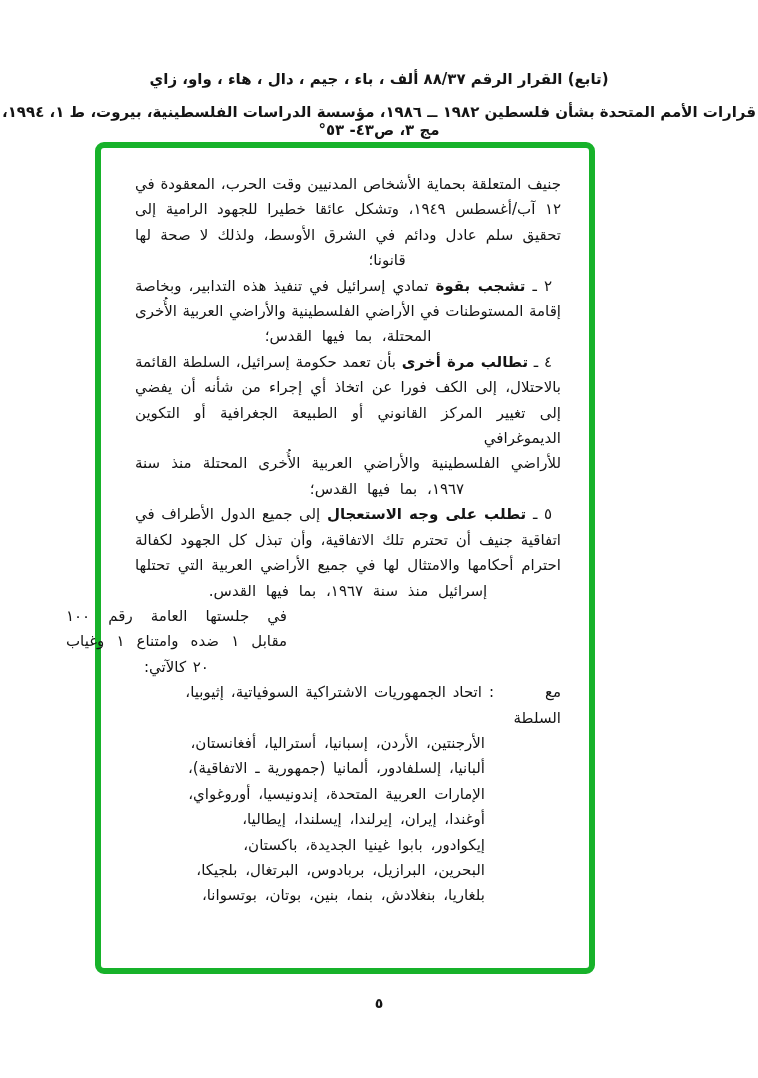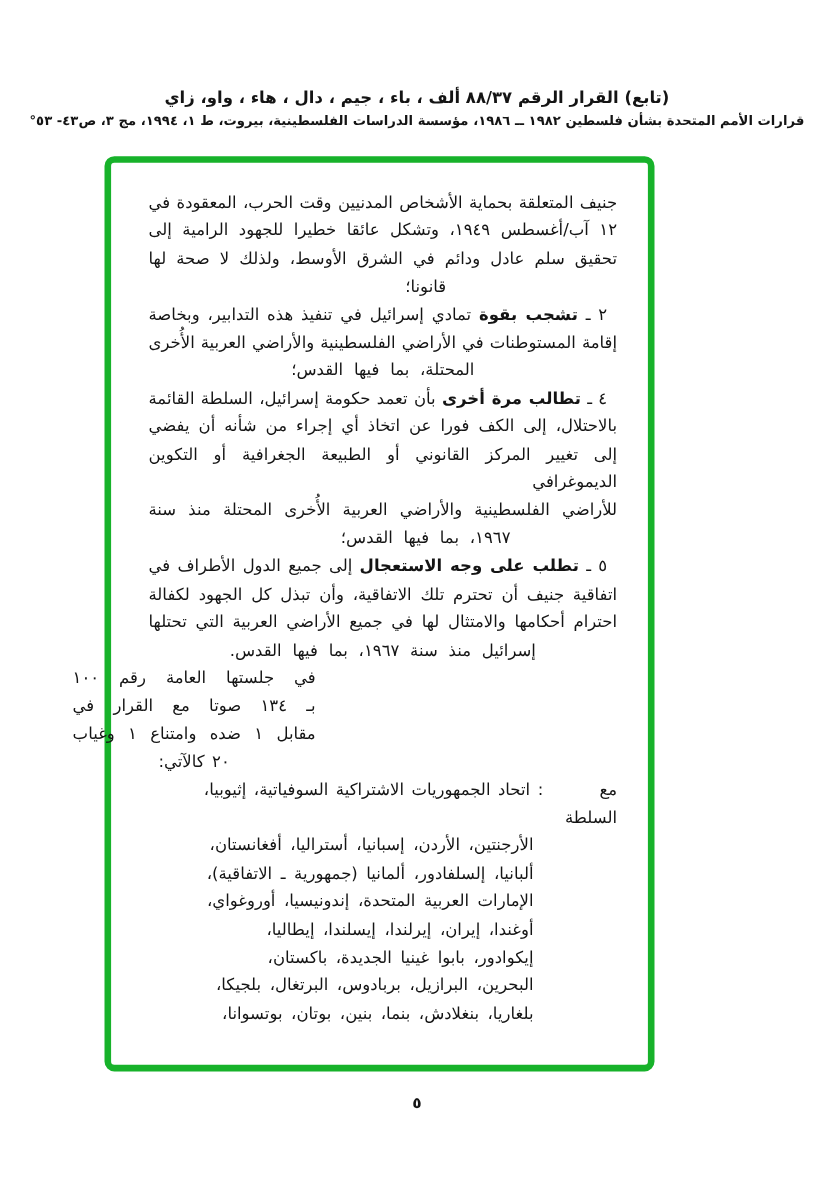--- a/index.html
+++ b/index.html
@@ -1,26 +1,26 @@
 <!DOCTYPE html>
 <html lang="ar" style="--frame: #17b22a;"><head>
 <meta charset="utf-8">
 <style>
   html,body{margin:0;padding:0;}
   body{
     width:758px;height:1078px;position:relative;background:#ffffff;
     font-family:"DejaVu Sans",sans-serif;color:#141414;overflow:hidden;
   }
   .hdr-title{
-    position:absolute;top:80px;left:0;right:0;text-align:center;
+    position:absolute;top:70px;left:0;right:0;text-align:center;
     direction:rtl;font-weight:bold;font-size:15px;letter-spacing:0;
   }
   .hdr-src{
     position:absolute;top:103px;left:0;right:0;text-align:center;
-    direction:rtl;font-weight:bold;font-size:12px;
+    direction:rtl;font-weight:bold;font-size:15px;
   }
   .frame{
     position:absolute;left:95px;top:142px;width:500px;height:832px;
     box-sizing:border-box;border:6px solid var(--frame,#17b22a);border-radius:9px;
   }
   .textcol{
     position:absolute;top:0;left:0;right:0;bottom:0;
     padding:24px 28px 0 34px;direction:rtl;
     font-size:15px;line-height:25.4px;
   }
@@ -88,21 +88,20 @@
         <b>تطلب على وجه الاستعجال</b>
         <span>إلى جميع الدول الأطراف في</span>
       </div>
       <div class="line jl">اتفاقية جنيف أن تحترم تلك الاتفاقية، وأن تبذل كل الجهود لكفالة</div>
       <div class="line jl">احترام أحكامها والامتثال لها في جميع الأراضي العربية التي تحتلها</div>
       <div class="line last">إسرائيل منذ سنة ١٩٦٧، بما فيها القدس.</div>
     </div>
 
     <div class="vote">
       <div class="line jl">في جلستها العامة رقم ١٠٠</div>
-      <div class="line jl">بـ ١٣٤ صوتا مع القرار في</div>
       <div class="line jl">مقابل ١ ضده وامتناع ١ وغياب</div>
       <div class="line last">٢٠ كالآتي:</div>
     </div>
 
     <div>
       <div class="cfirst">
         <span class="clabel">مع السلطة</span>
         <span class="ccolon">:</span>
         <span class="ctext">اتحاد الجمهوريات الاشتراكية السوفياتية، إثيوبيا،</span>
       </div>

